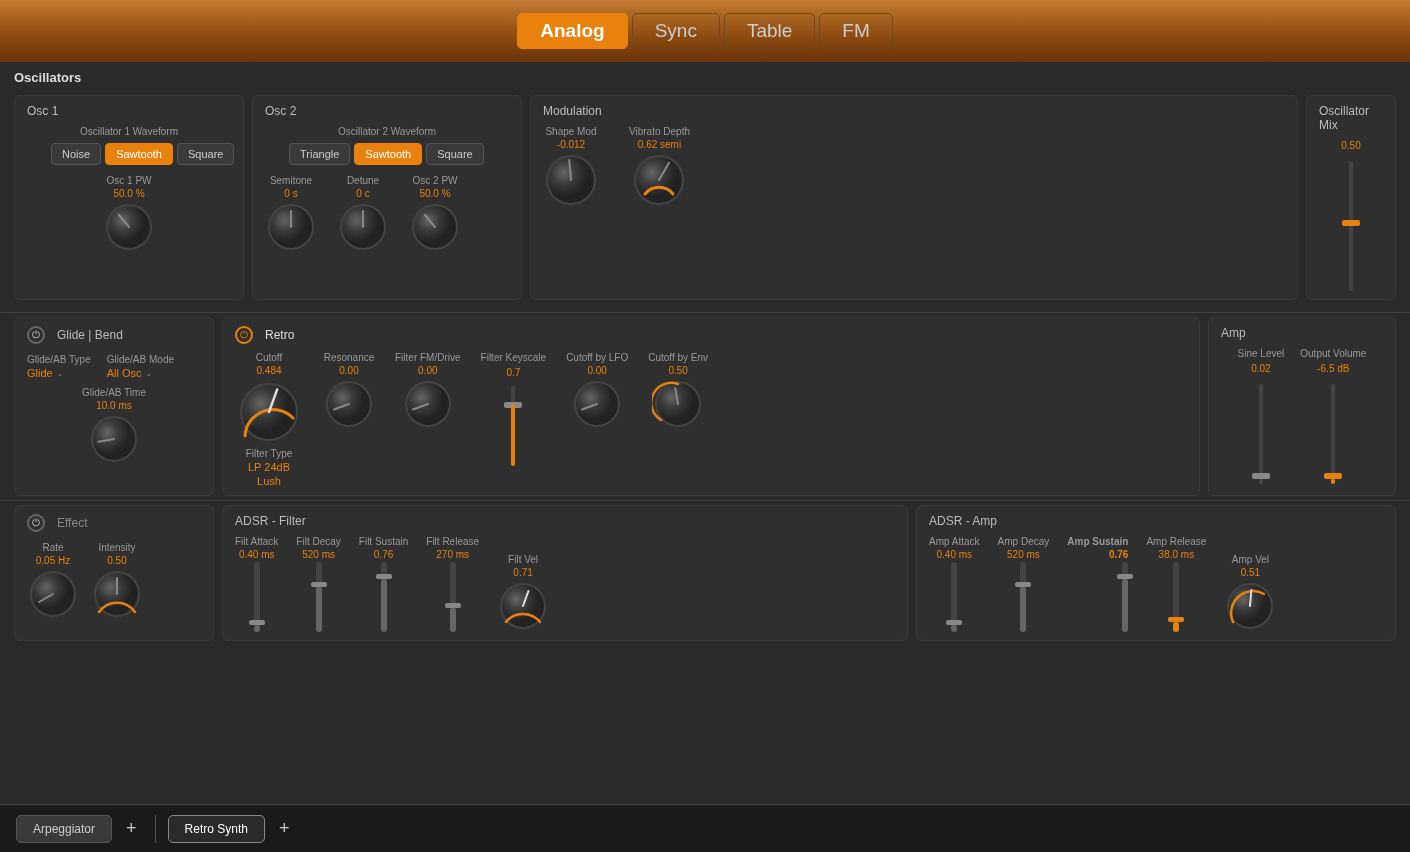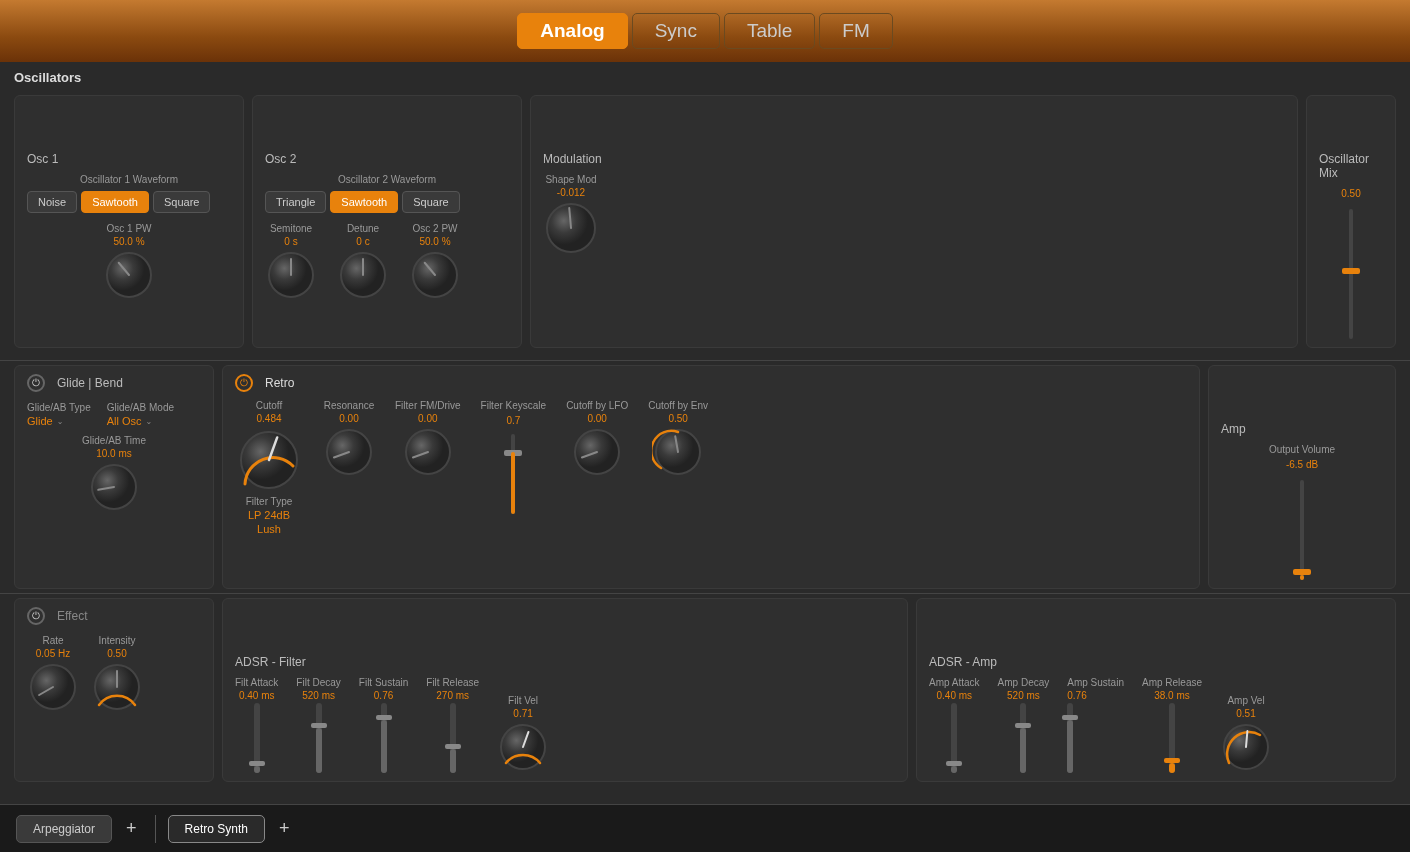--- a/index.html
+++ b/index.html
@@ -64,34 +64,34 @@
     }
 
     .osc1-panel { width: 230px; }
     .osc2-panel { width: 270px; }
     .oscmix-panel { width: 90px; }
 
     .panel-title {
       font-size: 12px;
       color: #bbb;
       margin-bottom: 8px;
-      margin-top: 48px;
     }
 
     .waveform-label {
       font-size: 10px;
       color: #999;
       text-align: center;
       margin-bottom: 6px;
     }
 
     .waveform-btns {
       display: flex;
       gap: 4px;
       margin-bottom: 10px;
+      margin-left: 24px;
     }
 
     .wf-btn {
       background: #3a3a3a;
       border: 1px solid #555;
       color: #ccc;
       padding: 4px 10px;
       border-radius: 4px;
       font-size: 11px;
       cursor: pointer;
@@ -352,20 +352,37 @@
               <defs>
                 <radialGradient id="kg5" cx="35%" cy="35%">
                   <stop offset="0%" stop-color="#666"></stop>
                   <stop offset="50%" stop-color="#3a3a3a"></stop>
                   <stop offset="100%" stop-color="#222"></stop>
                 </radialGradient>
               </defs>
               <path d="M28 28 L28 8" stroke="#888" stroke-width="2" stroke-linecap="round" transform="rotate(-5 28 28)"></path>
             </svg>
           </div>
+          <div class="knob-group">
+            <div class="knob-label">Vibrato Depth</div>
+            <div class="knob-value">0.62 semi</div>
+            <svg class="knob-svg" width="56" height="56" viewBox="0 0 56 56">
+              <circle cx="28" cy="28" r="24" fill="url(#kg6)" stroke="#444" stroke-width="2"></circle>
+              <defs>
+                <radialGradient id="kg6" cx="35%" cy="35%">
+                  <stop offset="0%" stop-color="#666"></stop>
+                  <stop offset="50%" stop-color="#3a3a3a"></stop>
+                  <stop offset="100%" stop-color="#222"></stop>
+                </radialGradient>
+              </defs>
+
+              <path d="M14 42 A18 18 0 0 1 42 42" fill="none" stroke="#e8820c" stroke-width="3" stroke-linecap="round"></path>
+              <line x1="28" y1="28" x2="28" y2="8" stroke="#888" stroke-width="2" stroke-linecap="round" transform="rotate(30 28 28)"></line>
+            </svg>
+          </div>
         </div>
       </div>
 
       <div class="sub-panel oscmix-panel">
         <div class="panel-title">Oscillator Mix</div>
         <div class="knob-value" style="margin-bottom:8px;">0.50</div>
 
         <div style="display:flex; justify-content:center; margin-top:10px;">
           <div style="position:relative; width:4px; height:130px; background:#444; border-radius:2px;">
             <div style="position:absolute; bottom:50%; left:-7px; width:18px; height:6px; background:#e8820c; border-radius:2px;"></div>
@@ -523,20 +540,27 @@
             <line x1="26" y1="26" x2="26" y2="10" stroke="#888" stroke-width="2" stroke-linecap="round" transform="rotate(-10 26 26)"></line>
           </svg>
         </div>
       </div>
     </div>
 
     <div class="sub-panel" style="width:188px;">
       <div class="panel-title">Amp</div>
       <div style="display:flex; gap:16px; align-items:flex-start; justify-content:center;">
 
+        <div style="display:flex; flex-direction:column; align-items:center; gap:4px;">
+          <div class="knob-label">Sine Level</div>
+          <div class="knob-value">0.02</div>
+          <div style="position:relative; width:4px; height:100px; background:#444; border-radius:2px; margin-top:6px;">
+            <div style="position:absolute; bottom:5%; left:-7px; width:18px; height:6px; background:#888; border-radius:2px;"></div>
+          </div>
+        </div>
 
         <div style="display:flex; flex-direction:column; align-items:center; gap:4px;">
           <div class="knob-label">Output Volume</div>
           <div class="knob-value">-6.5 dB</div>
           <div style="position:relative; width:4px; height:100px; background:#444; border-radius:2px; margin-top:6px;">
             <div style="position:absolute; bottom:5%; left:-7px; width:18px; height:6px; background:#e8820c; border-radius:2px;"></div>
             <div style="position:absolute; bottom:0; width:100%; height:5%; background:#e8820c; border-radius:2px;"></div>
           </div>
         </div>
       </div>
@@ -662,21 +686,21 @@
 
         <div style="display:flex;flex-direction:column;align-items:center;gap:2px;">
           <div class="knob-label">Amp Decay</div>
           <div class="knob-value">520 ms</div>
           <div style="position:relative;width:6px;height:70px;background:#444;border-radius:3px;">
             <div style="position:absolute;bottom:0;width:100%;height:65%;background:#666;border-radius:3px;"></div>
             <div style="position:absolute;bottom:65%;left:-5px;width:16px;height:5px;background:#888;border-radius:2px;"></div>
           </div>
         </div>
 
-        <div style="display:flex;flex-direction:column;align-items:flex-start;gap:2px;">
+        <div style="display:flex;flex-direction:column;align-items:flex-end;gap:2px;font-weight:bold;">
           <div class="knob-label">Amp Sustain</div>
           <div class="knob-value">0.76</div>
           <div style="position:relative;width:6px;height:70px;background:#444;border-radius:3px;">
             <div style="position:absolute;bottom:0;width:100%;height:76%;background:#666;border-radius:3px;"></div>
             <div style="position:absolute;bottom:76%;left:-5px;width:16px;height:5px;background:#888;border-radius:2px;"></div>
           </div>
         </div>
 
         <div style="display:flex;flex-direction:column;align-items:center;gap:2px;">
           <div class="knob-label">Amp Release</div>

